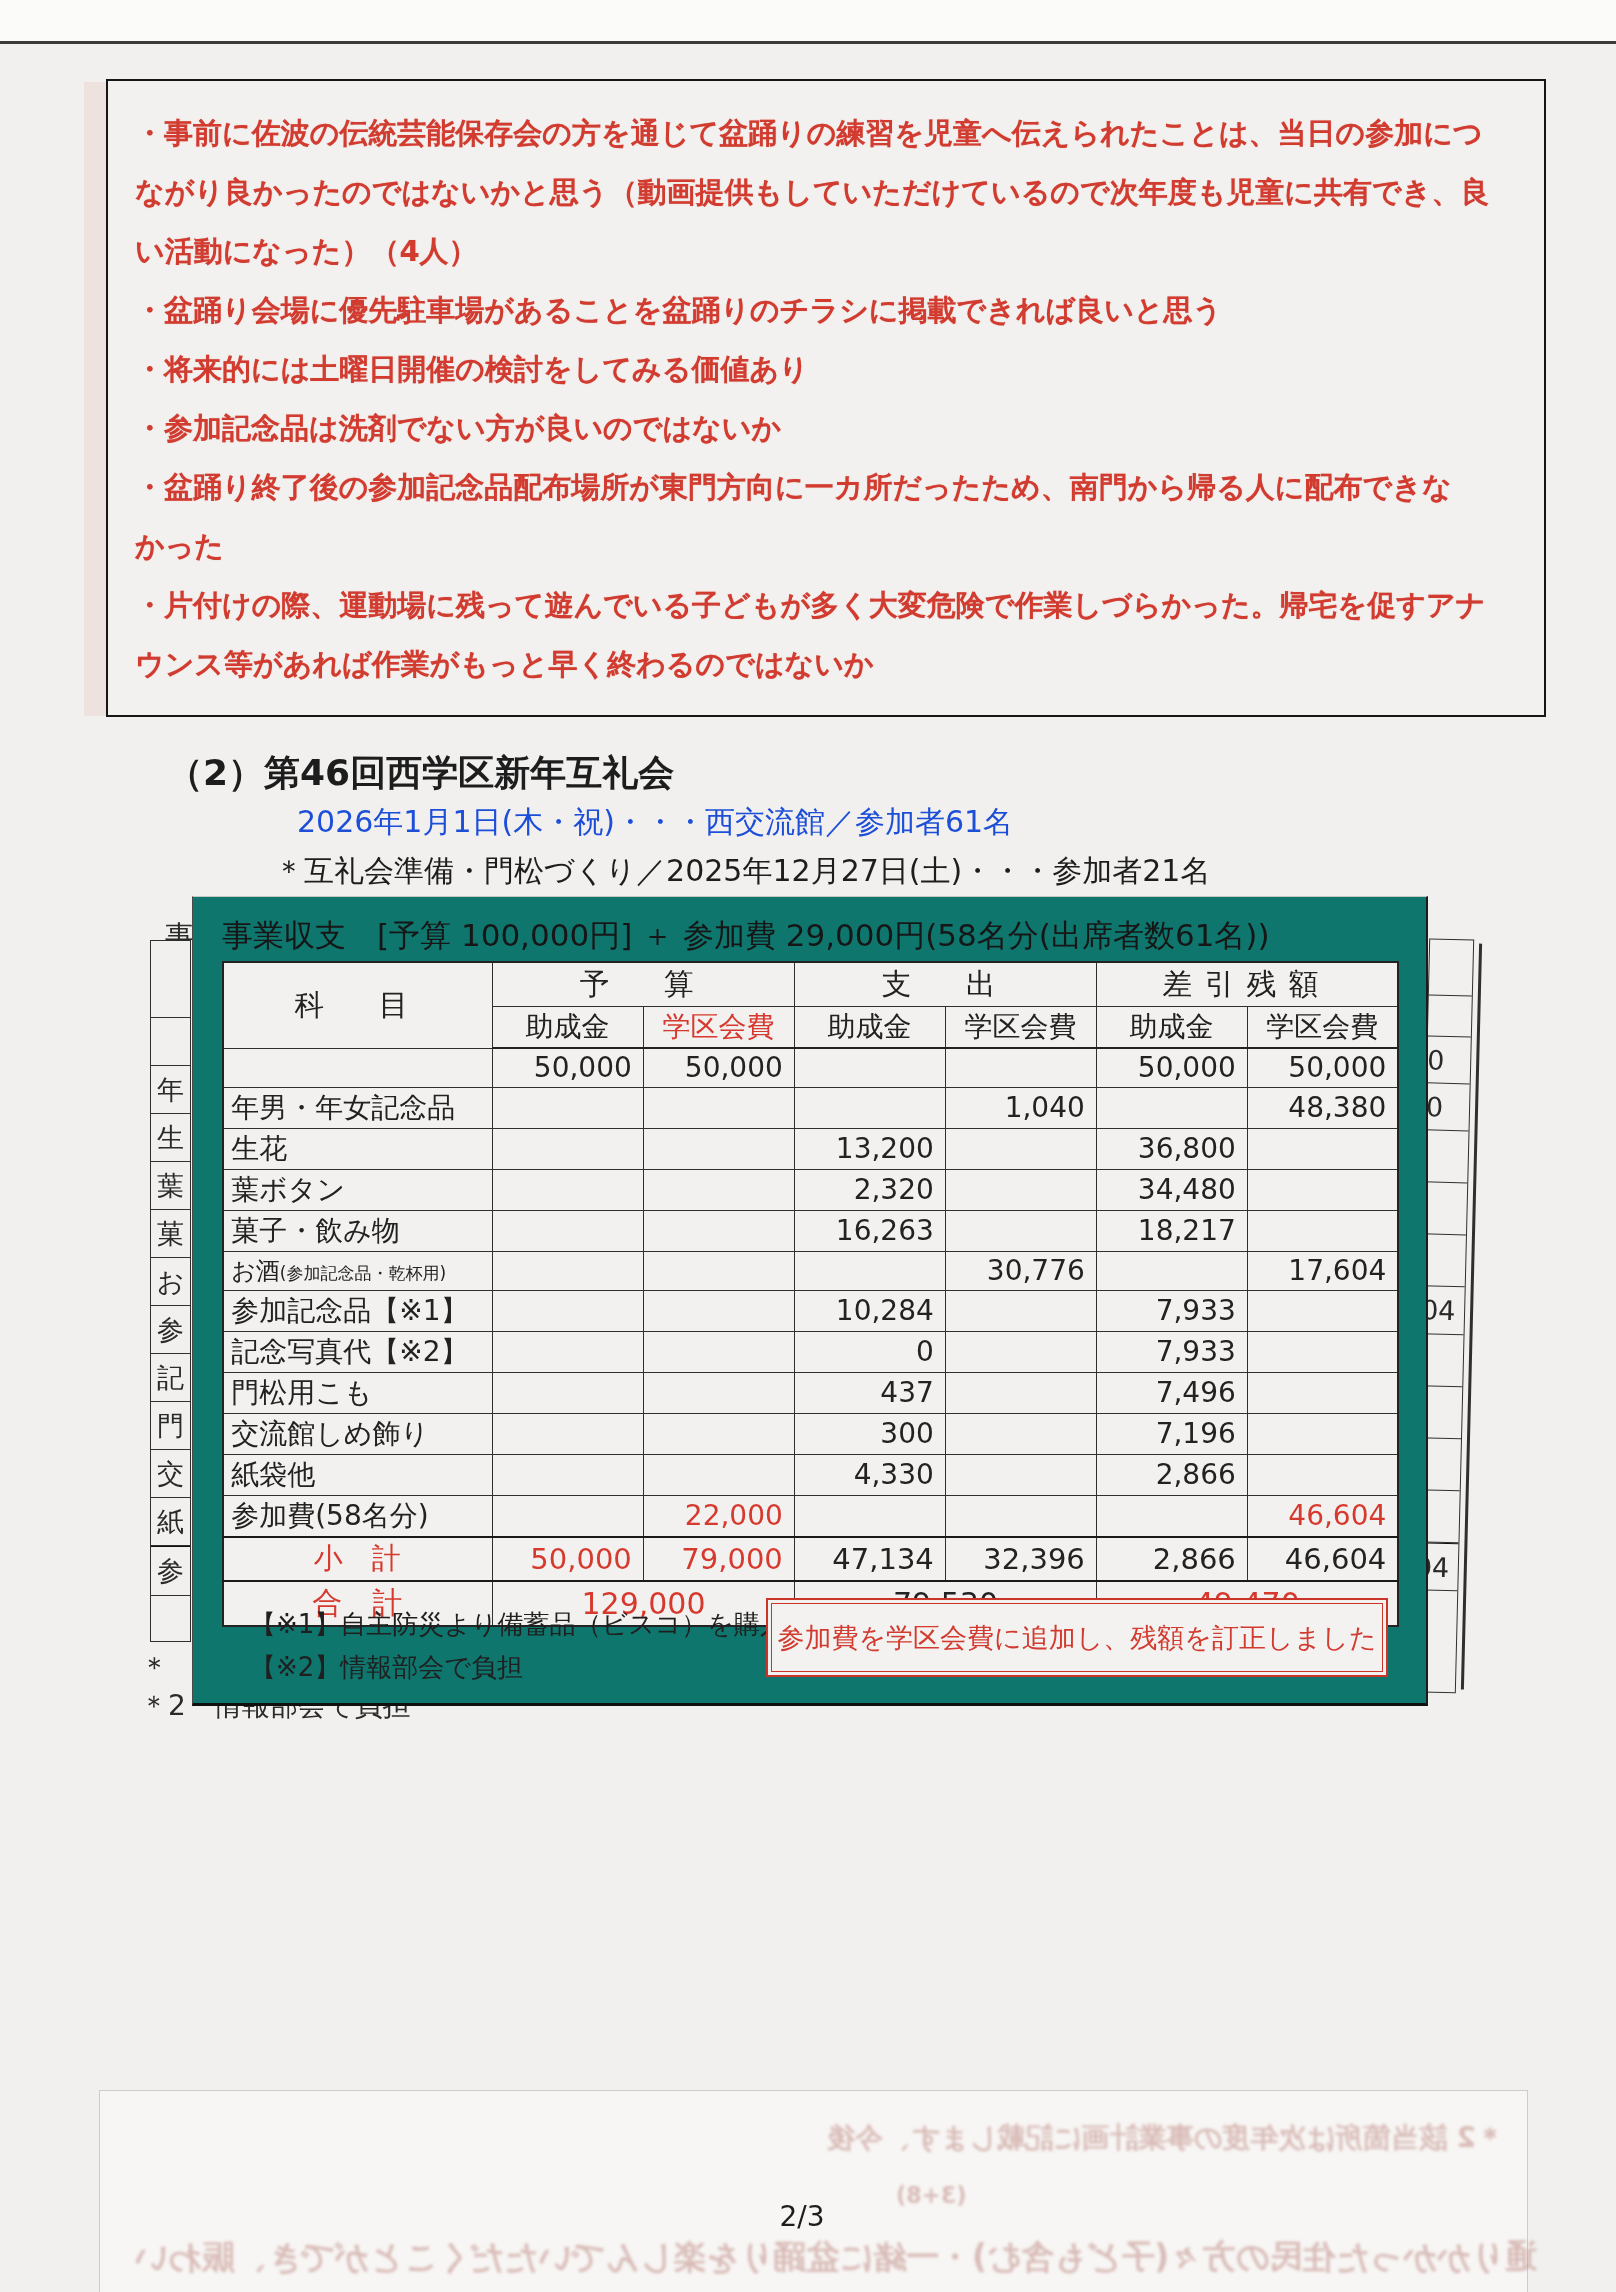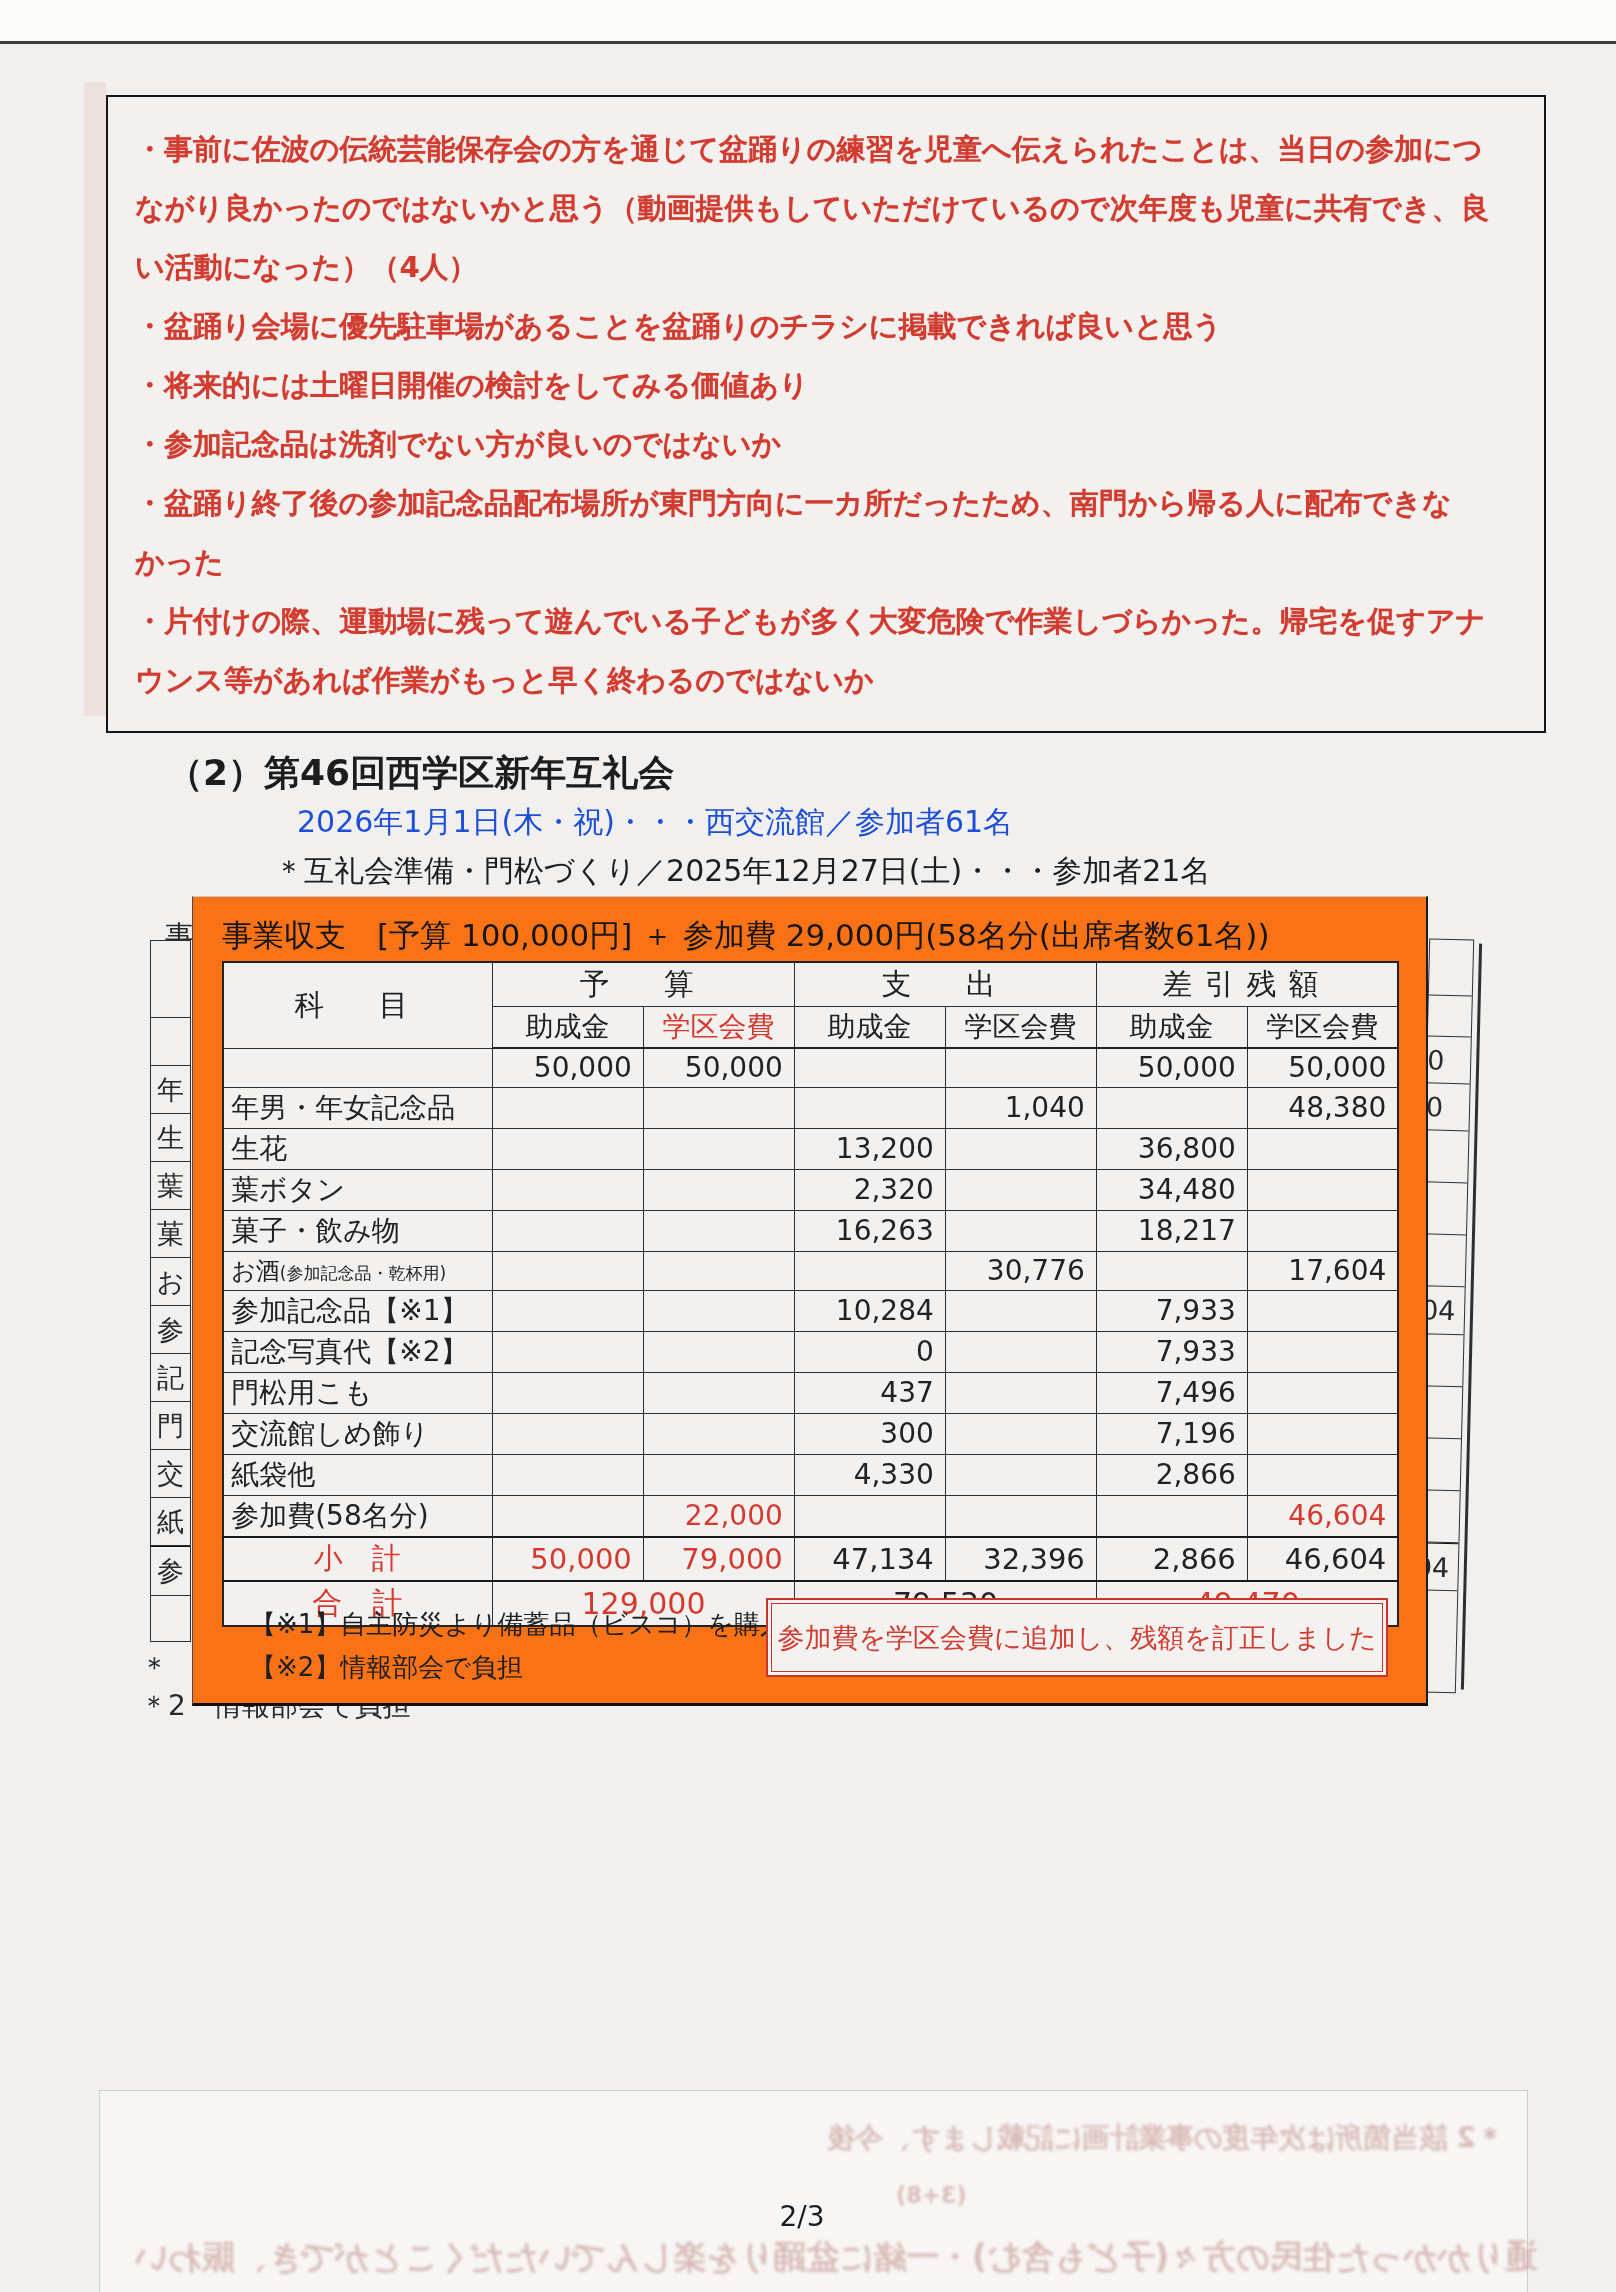--- a/index.html
+++ b/index.html
@@ -15,21 +15,20 @@
   
   .top-white{left:0;top:0;width:100%;height:41px;background:#fbfbfa;}
   .top-line{left:0;top:41px;width:100%;height:2.7px;background:#3d3c3a;}
   .pink-margin{left:84px;top:82px;width:21.5px;height:634px;background:rgba(224,156,150,0.16);}
 
   
   .feedback-box{
     left:106px;top:79px;width:1440px;height:638px;box-sizing:border-box;
     border:2.7px solid #161616;background:#f2f1ef;
     padding:23px 0 0 27px;
-    margin-top:16px;
   }
   .fb-line{
     white-space:nowrap;color:#d23b2f;font-weight:bold;
     font-size:29px;line-height:59px;height:59px;
     text-shadow:0 0 0.9px rgba(210,59,47,.45);
   }
 
   
   .sec-heading{left:167px;top:749px;font-size:36px;font-weight:600;color:#1d1d1d;}
   .date-line1{left:297px;top:802px;font-size:30px;color:#1d4ed8;}
@@ -55,21 +54,21 @@
   }
   .ucell:last-child{border-bottom:none;}
   .ucell.cen{justify-content:center;}
   .ucell.thick-top{border-top:1.8px solid #101010;}
   .u-footmark{left:140px;top:1648px;font-size:29px;color:#2a2a2a;z-index:1;}
   .u-footnote2{left:140px;top:1687px;font-size:28px;color:#2a2a2a;z-index:1;white-space:nowrap;}
 
   
   .overlay{
     left:192px;top:896px;width:1236px;height:810px;box-sizing:border-box;z-index:2;
-    background:#f97316;
+    background:#0f766e;
     border-top:0.9px solid #c9c8c5;
     border-left:1.8px solid #4a4a48;
     border-right:2.7px solid #1c1c1c;
     border-bottom:3.6px solid #101010;
   }
   .tbl-title{
     position:absolute;left:29px;top:18px;font-size:31px;color:#161616;
     border-bottom:1.8px solid #2a2a2a;padding-bottom:5.4px;white-space:nowrap;
     font-weight:500;letter-spacing:0px;
   }

